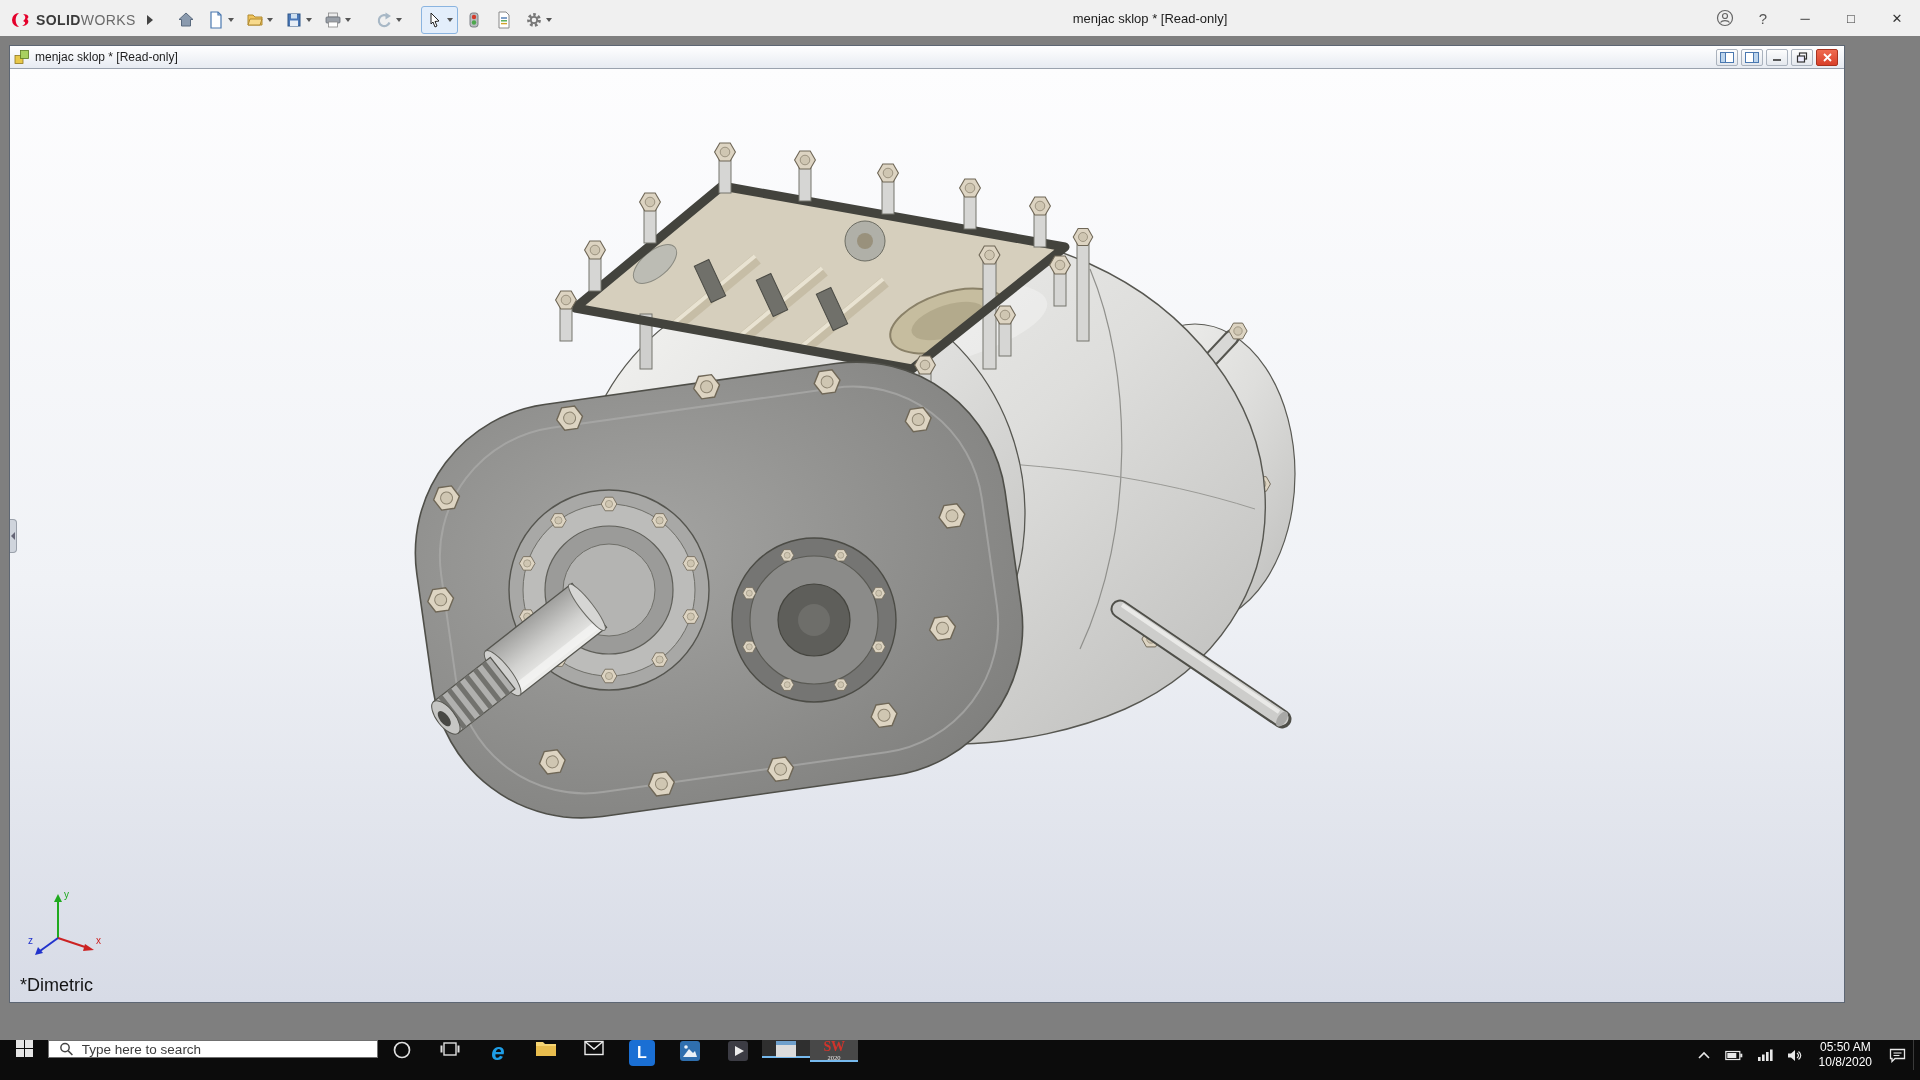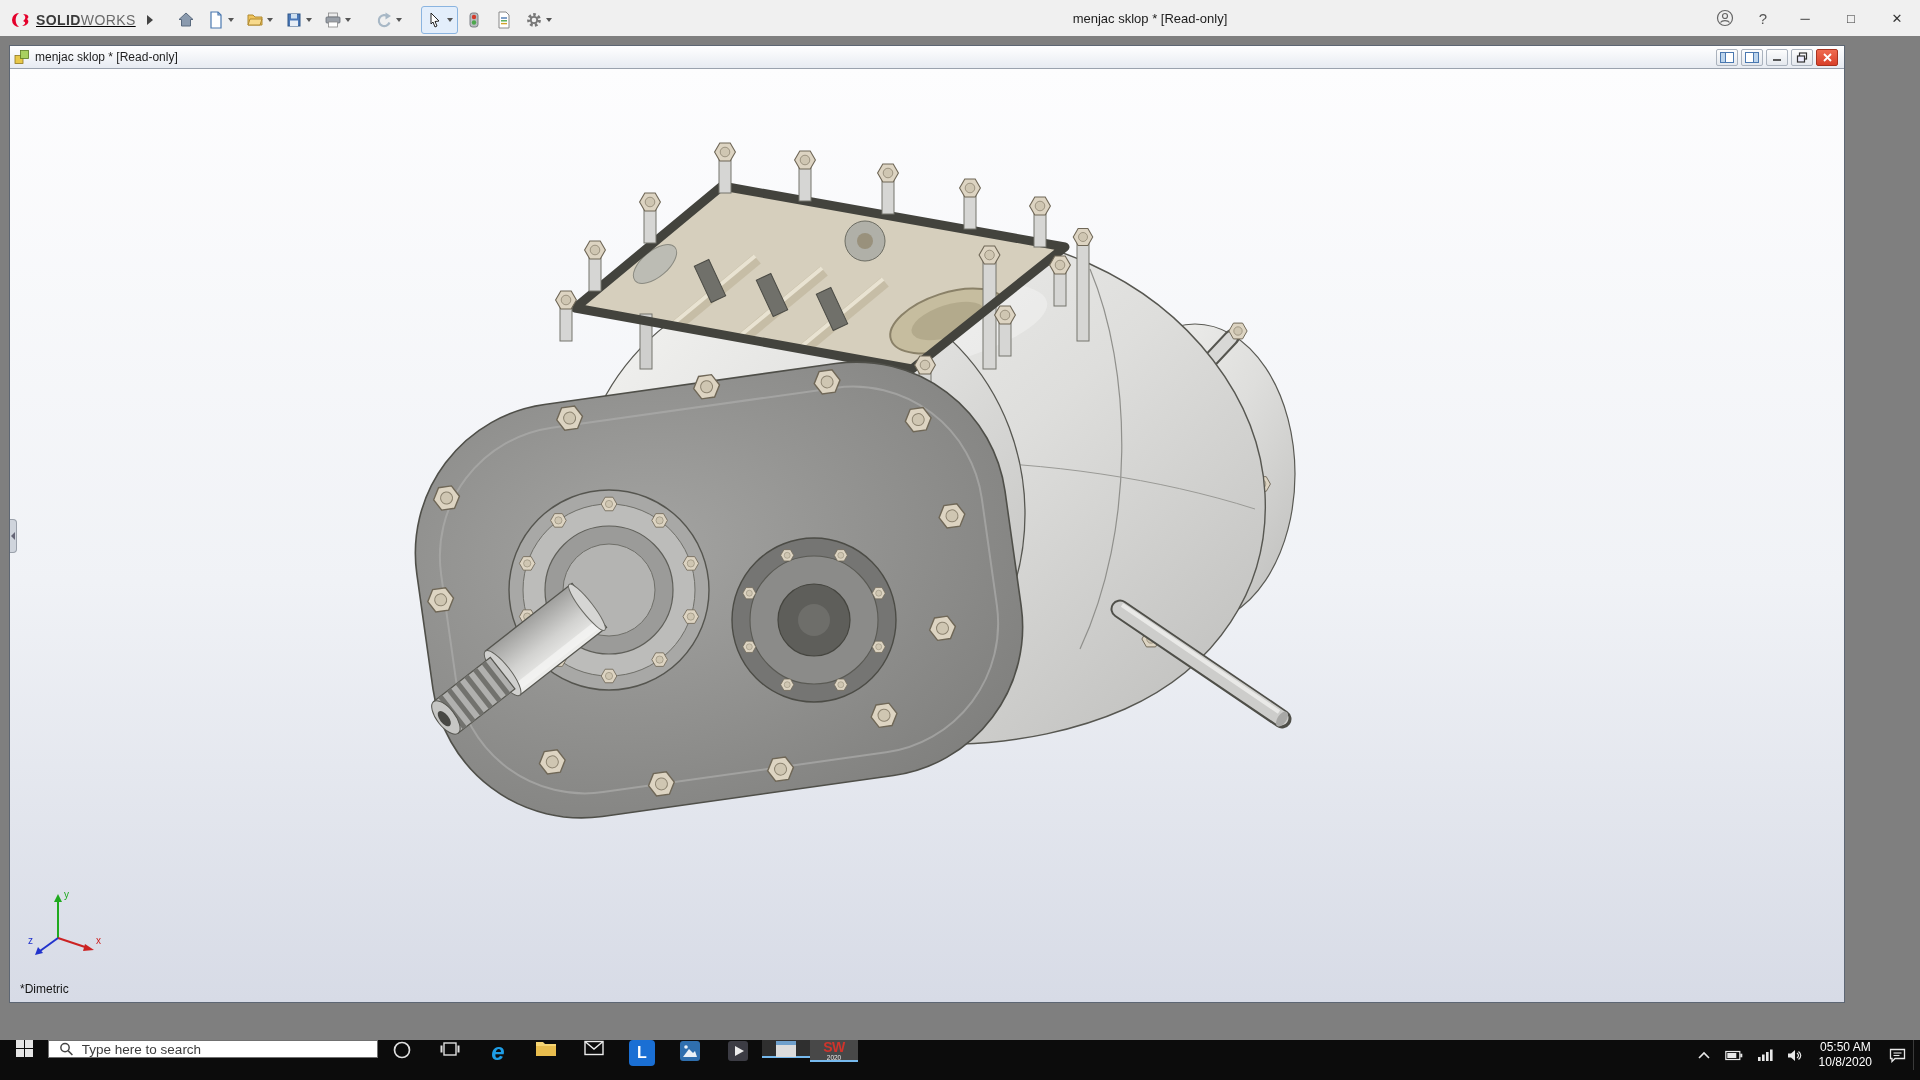--- a/index.html
+++ b/index.html
@@ -1,20 +1,20 @@
 <!DOCTYPE html>
 <html><head>
 <meta charset="utf-8">
 <style>
   * { margin:0; padding:0; box-sizing:border-box; }
   html,body { width:1920px; height:1080px; overflow:hidden; font-family:"Liberation Sans",sans-serif; background:#7f7f7f; }
   .screen { position:absolute; inset:0; }
 
   
-  .titlebar { position:absolute; top:0; left:0; width:1920px; height:40px; background:#f0f0f0; display:flex; align-items:center; border-bottom:1px solid #d8d8d8;text-decoration:underline; }
+  .titlebar { position:absolute; top:0; left:0; width:1920px; height:40px; background:#f0f0f0; display:flex; align-items:center; border-bottom:1px solid #d8d8d8; }
   .brand { display:flex; align-items:center; gap:4px; padding:0 6px 0 10px; }
   .brand .b-bold { font-weight:bold; font-size:14px; color:#3a3a3a; letter-spacing:.4px; }
   .brand .b-light { font-weight:normal; font-size:14px; color:#6a6a6a; letter-spacing:.4px; }
   .flyout { width:16px; height:26px; display:flex; align-items:center; justify-content:center; cursor:pointer; }
   .tri-right { width:0; height:0; border-top:5px solid transparent; border-bottom:5px solid transparent; border-left:6px solid #444; }
   .qat { display:flex; align-items:center; gap:2px; margin-left:14px; }
   .qat .btn { height:28px; display:flex; align-items:center; justify-content:center; padding:0 4px; border-radius:3px; border:1px solid transparent; cursor:pointer; }
   .qat .btn.active { border:1px solid #8ab4e0; background:#e3eefb; }
   .qat .gap { width:10px; }
   .dd { width:0; height:0; border-left:3.5px solid transparent; border-right:3.5px solid transparent; border-top:4px solid #555; margin-left:3px; }
@@ -31,33 +31,33 @@
   .doc-btns { margin-left:auto; display:flex; align-items:center; gap:3px; padding-right:2px; }
   .doc-btn { width:22px; height:17px; display:flex; align-items:center; justify-content:center; border:1px solid #aab2bd; background:linear-gradient(#fdfdfd,#e4e8ee); border-radius:2px; cursor:pointer; }
   .doc-btn.close-red { background:linear-gradient(#ef6a50,#d9402a); border-color:#a8321f; }
 
   
   .viewport { position:relative; width:100%; height:933px; overflow:hidden; background:linear-gradient(#fdfdfe 0%,#f0f2f6 55%,#d7dbe6 100%); cursor:default; }
   .model-svg { position:absolute; inset:0; }
   .splitter-tab { position:absolute; left:0; top:450px; width:7px; height:34px; background:#cfd4dc; border:1px solid #9aa0aa; border-left:none; border-radius:0 4px 4px 0; display:flex; align-items:center; justify-content:center; cursor:pointer; }
   .splitter-tab::after { content:""; width:0; height:0; border-top:4px solid transparent; border-bottom:4px solid transparent; border-right:4px solid #667; }
   .triad { position:absolute; left:18px; bottom:38px; }
-  .view-label { position:absolute; left:10px; bottom:6px; font-size:12px; color:#141414; }
+  .view-label { position:absolute; left:10px; bottom:6px; font-size:18px; color:#141414; }
 
   
   .taskbar { position:absolute; left:0; top:1040px; width:1920px; height:40px; background:#0c0c0c; display:flex; align-items:flex-start; }
   .tsk { width:48px; display:flex; align-items:center; justify-content:center; cursor:pointer; }
   .tsk.open { background:#2f2f2f; box-shadow:inset 0 -2px 0 #76b9ed; }
   .tsk.focused { background:#484848; box-shadow:inset 0 -2px 0 #76b9ed; }
   .searchbox { width:330px; background:#ffffff; border:1px solid #707070; display:flex; align-items:center; gap:8px; padding:0 10px; cursor:text; }
   .searchbox input { border:none; outline:none; width:100%; font-size:13.5px; color:#1a1a1a; font-family:"Liberation Sans",sans-serif; background:transparent; }
   .searchbox input::placeholder { color:#3c3c3c; opacity:1; }
   .edge-e { font-size:24px; font-weight:bold; color:#1e9de6; font-style:italic; line-height:1; }
   .lapp { width:26px; height:26px; border-radius:4px; background:#1a6fd4; color:#fff; font-weight:bold; font-size:16px; display:flex; align-items:center; justify-content:center; }
-  .swicon { display:flex; flex-direction:column; align-items:center; line-height:1; }
+  .swicon { display:flex; flex-direction:column; align-items:center; line-height:1;font-family:Liberation Serif, serif; }
   .swicon .sw { color:#d0342c; font-weight:bold; font-size:14px; letter-spacing:-0.5px; }
   .swicon .yr { color:#e8e8e8; font-size:6.5px; margin-top:1px; }
   .tray { margin-left:auto; display:flex; align-items:stretch; }
   .tray-btn { display:flex; align-items:center; justify-content:center; padding:0 7px; cursor:pointer; }
   .clock { display:flex; flex-direction:column; align-items:center; justify-content:center; color:#ffffff; font-size:12px; line-height:15px; padding:0 10px; cursor:pointer; }
   .show-desktop { width:7px; border-left:1px solid #3a3a3a; cursor:pointer; }
 </style>
 </head>
 <body>
 

